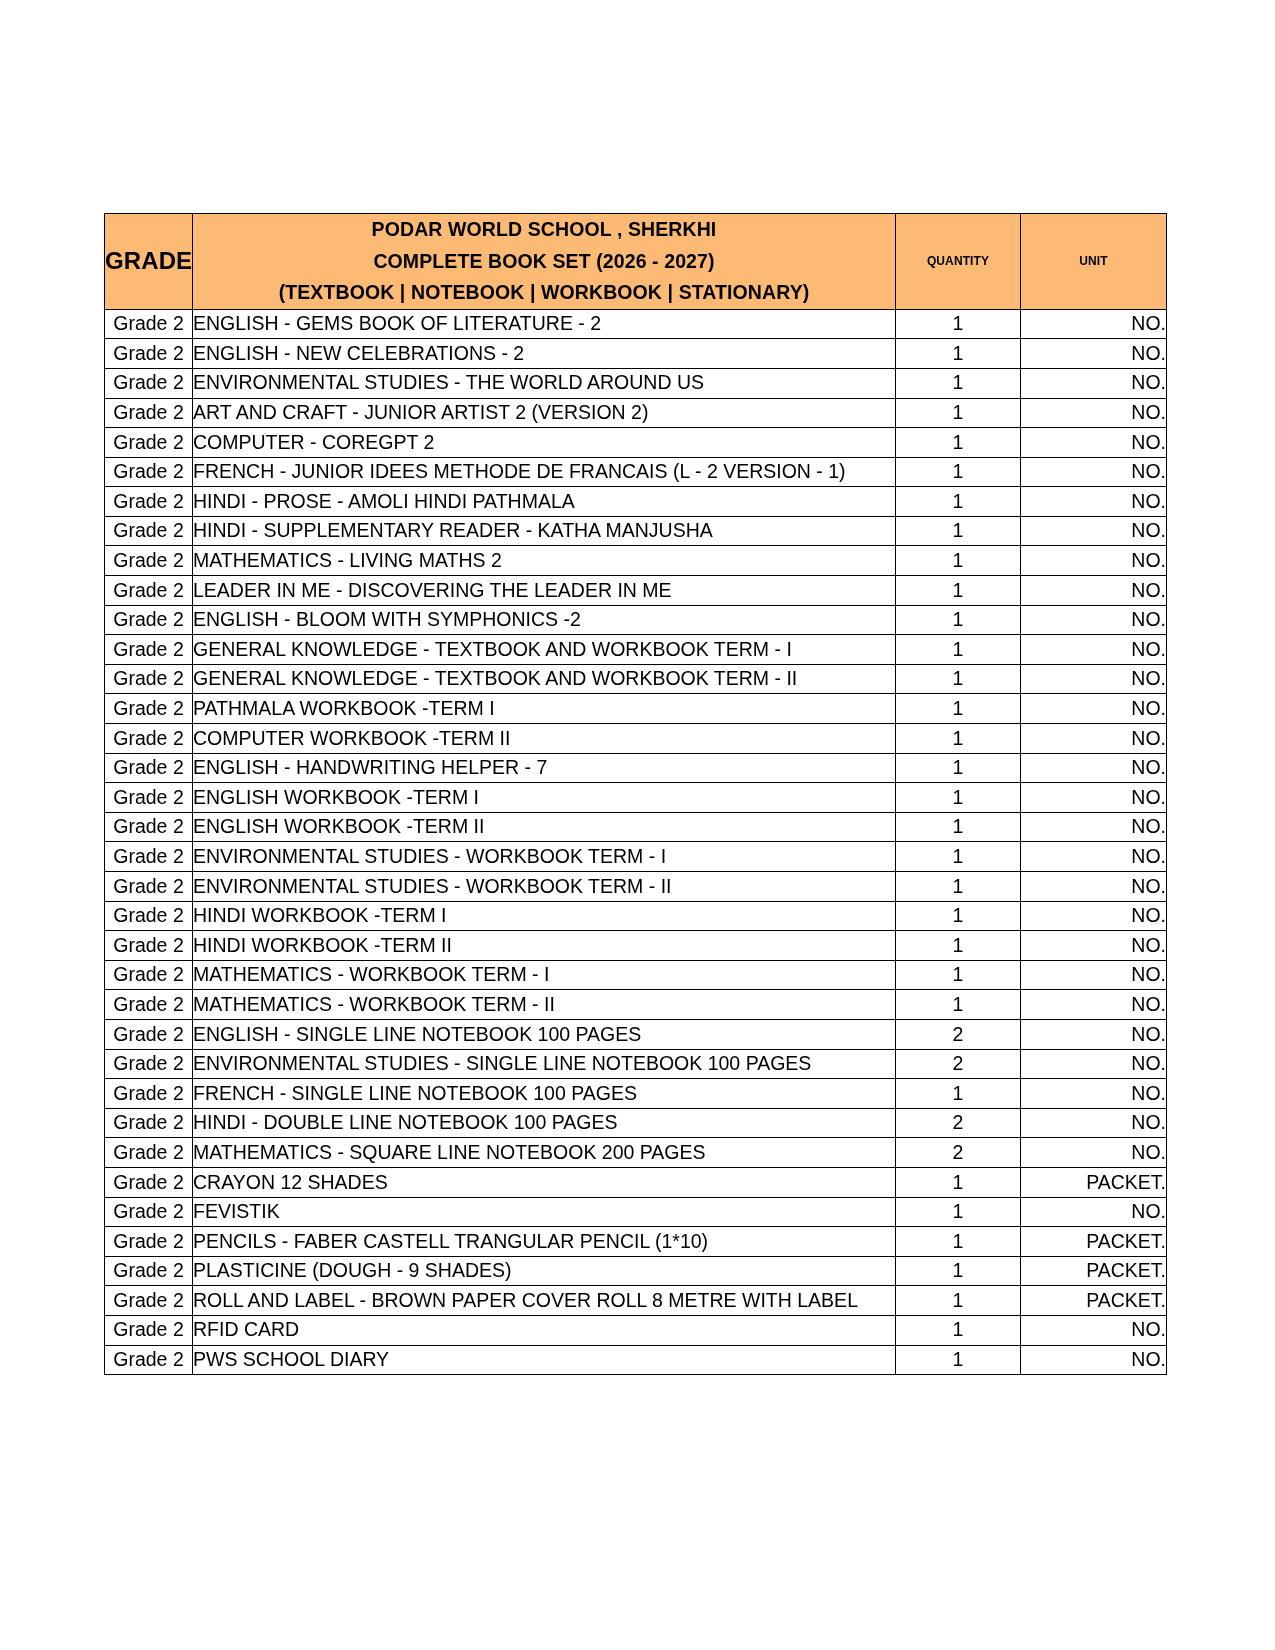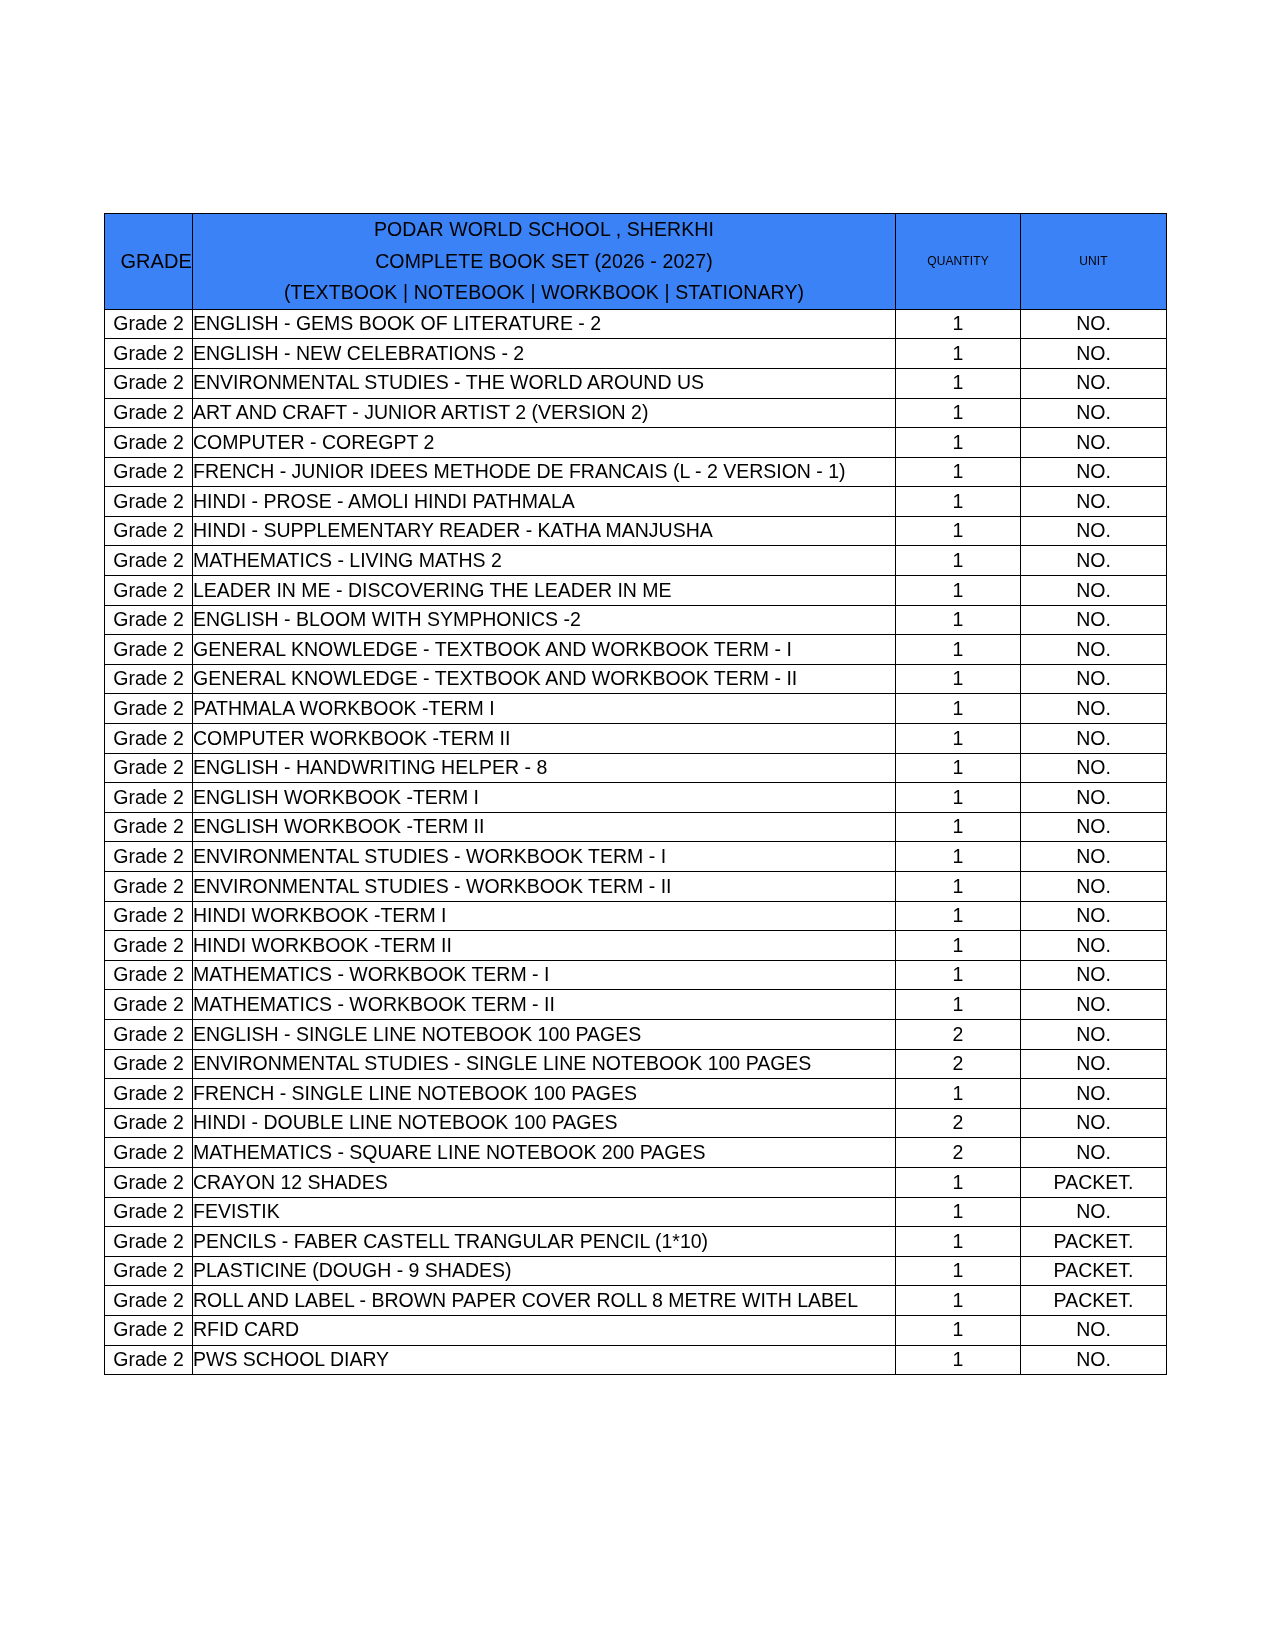--- a/index.html
+++ b/index.html
@@ -39,29 +39,29 @@
     padding: 0;
     vertical-align: middle;
   }
   
   col.c-grade { width: 88px; }
   col.c-desc  { width: 703px; }
   col.c-qty   { width: 125px; }
   col.c-unit  { width: 146px; }
 
   thead th {
-    background: #3b82f6;
-    font-weight: normal;
+    background: #fdba74;
+    font-weight: bold;
     font-size: 19.5px;
     letter-spacing: 0.1px;
   }
   th.head-grade {
-    text-align: right;
+    text-align: center;
     padding-left: 9px;
-    font-size: 20px;
+    font-size: 24px;
     margin-left: 27px;
   }
   th.head-title {
     text-align: center;
     padding: 9px 6px 10px 6px;
     line-height: 1.62;
   }
   th.head-title .line {
     display: block;
     white-space: nowrap;
@@ -85,21 +85,21 @@
   td.cell-desc {
     text-align: left;
     padding-left: 8px;
     white-space: nowrap;
     overflow: hidden;
   }
   td.cell-qty {
     text-align: center;
   }
   td.cell-unit {
-    text-align: center;
+    text-align: right;
     white-space: nowrap;
   }
 </style>
 </head>
 <body>
 
 <div class="page">
   <div class="table-wrap">
     <table class="booklist">
       <colgroup>
@@ -206,21 +206,21 @@
             <td class="cell-unit">NO.</td>
           </tr>
           <tr>
             <td class="cell-grade">Grade 2</td>
             <td class="cell-desc">COMPUTER WORKBOOK -TERM II</td>
             <td class="cell-qty">1</td>
             <td class="cell-unit">NO.</td>
           </tr>
           <tr>
             <td class="cell-grade">Grade 2</td>
-            <td class="cell-desc">ENGLISH - HANDWRITING HELPER - 8</td>
+            <td class="cell-desc">ENGLISH - HANDWRITING HELPER - 7</td>
             <td class="cell-qty">1</td>
             <td class="cell-unit">NO.</td>
           </tr>
           <tr>
             <td class="cell-grade">Grade 2</td>
             <td class="cell-desc">ENGLISH WORKBOOK -TERM I</td>
             <td class="cell-qty">1</td>
             <td class="cell-unit">NO.</td>
           </tr>
           <tr>

